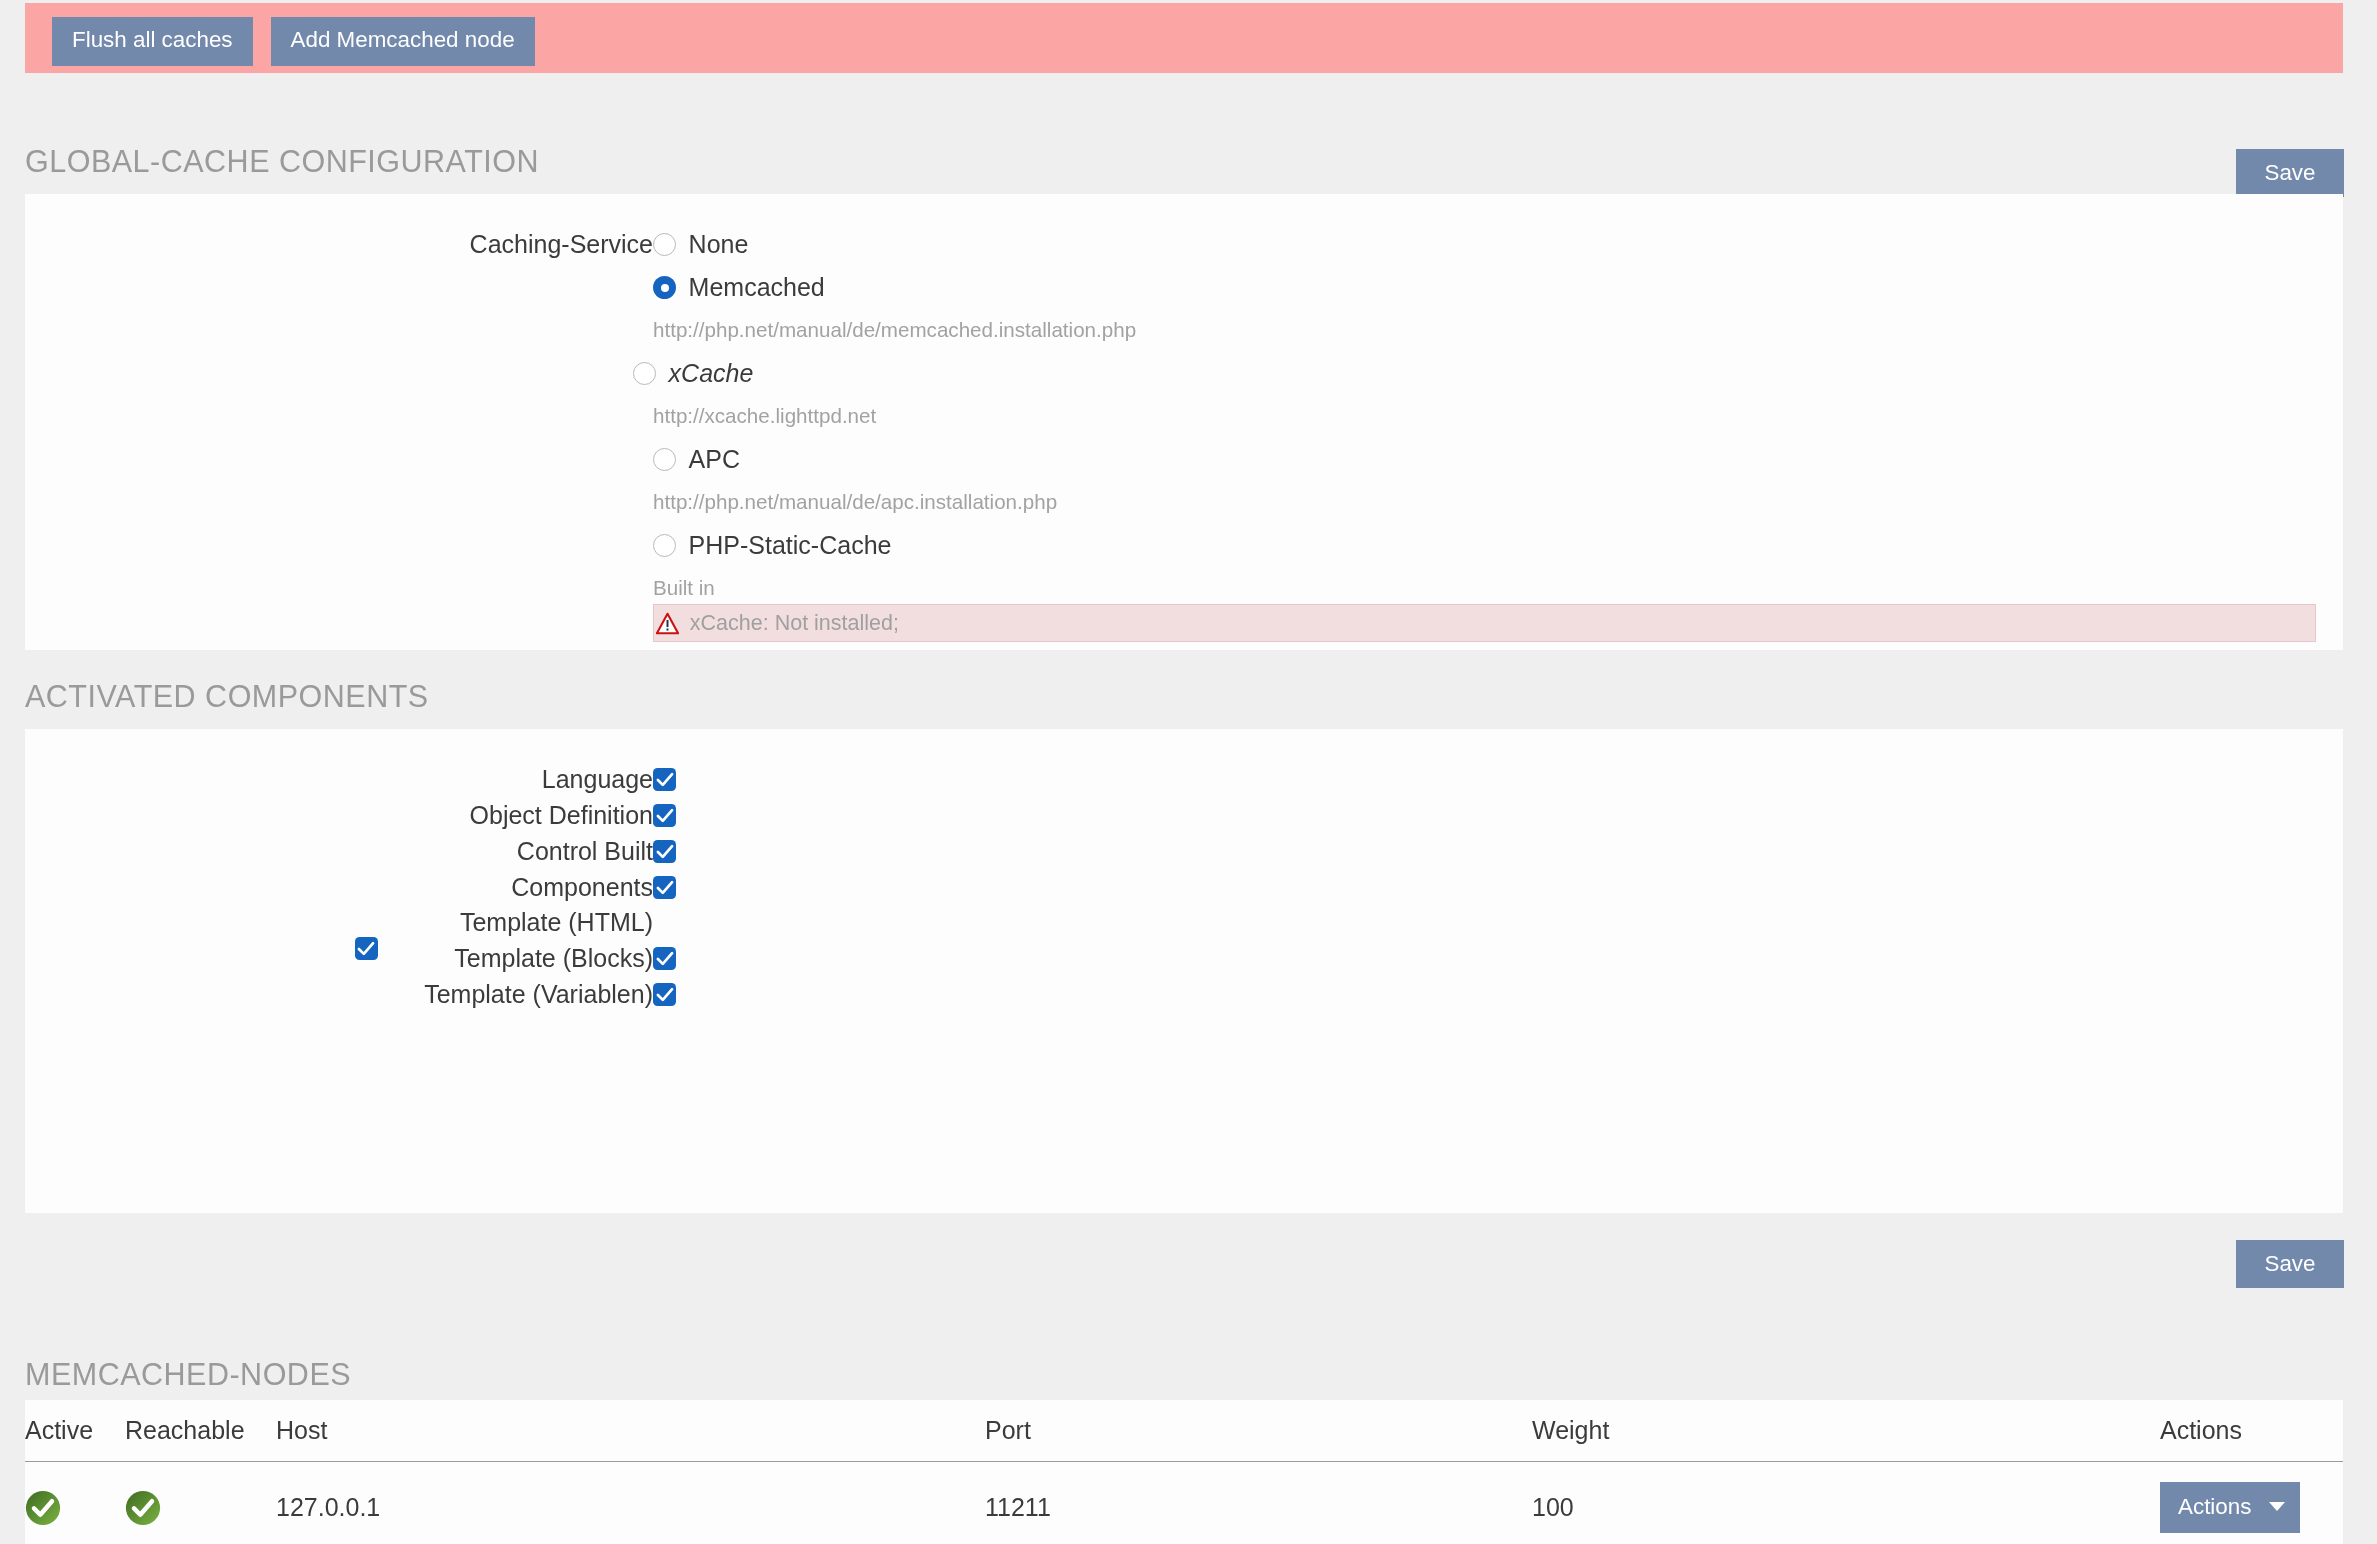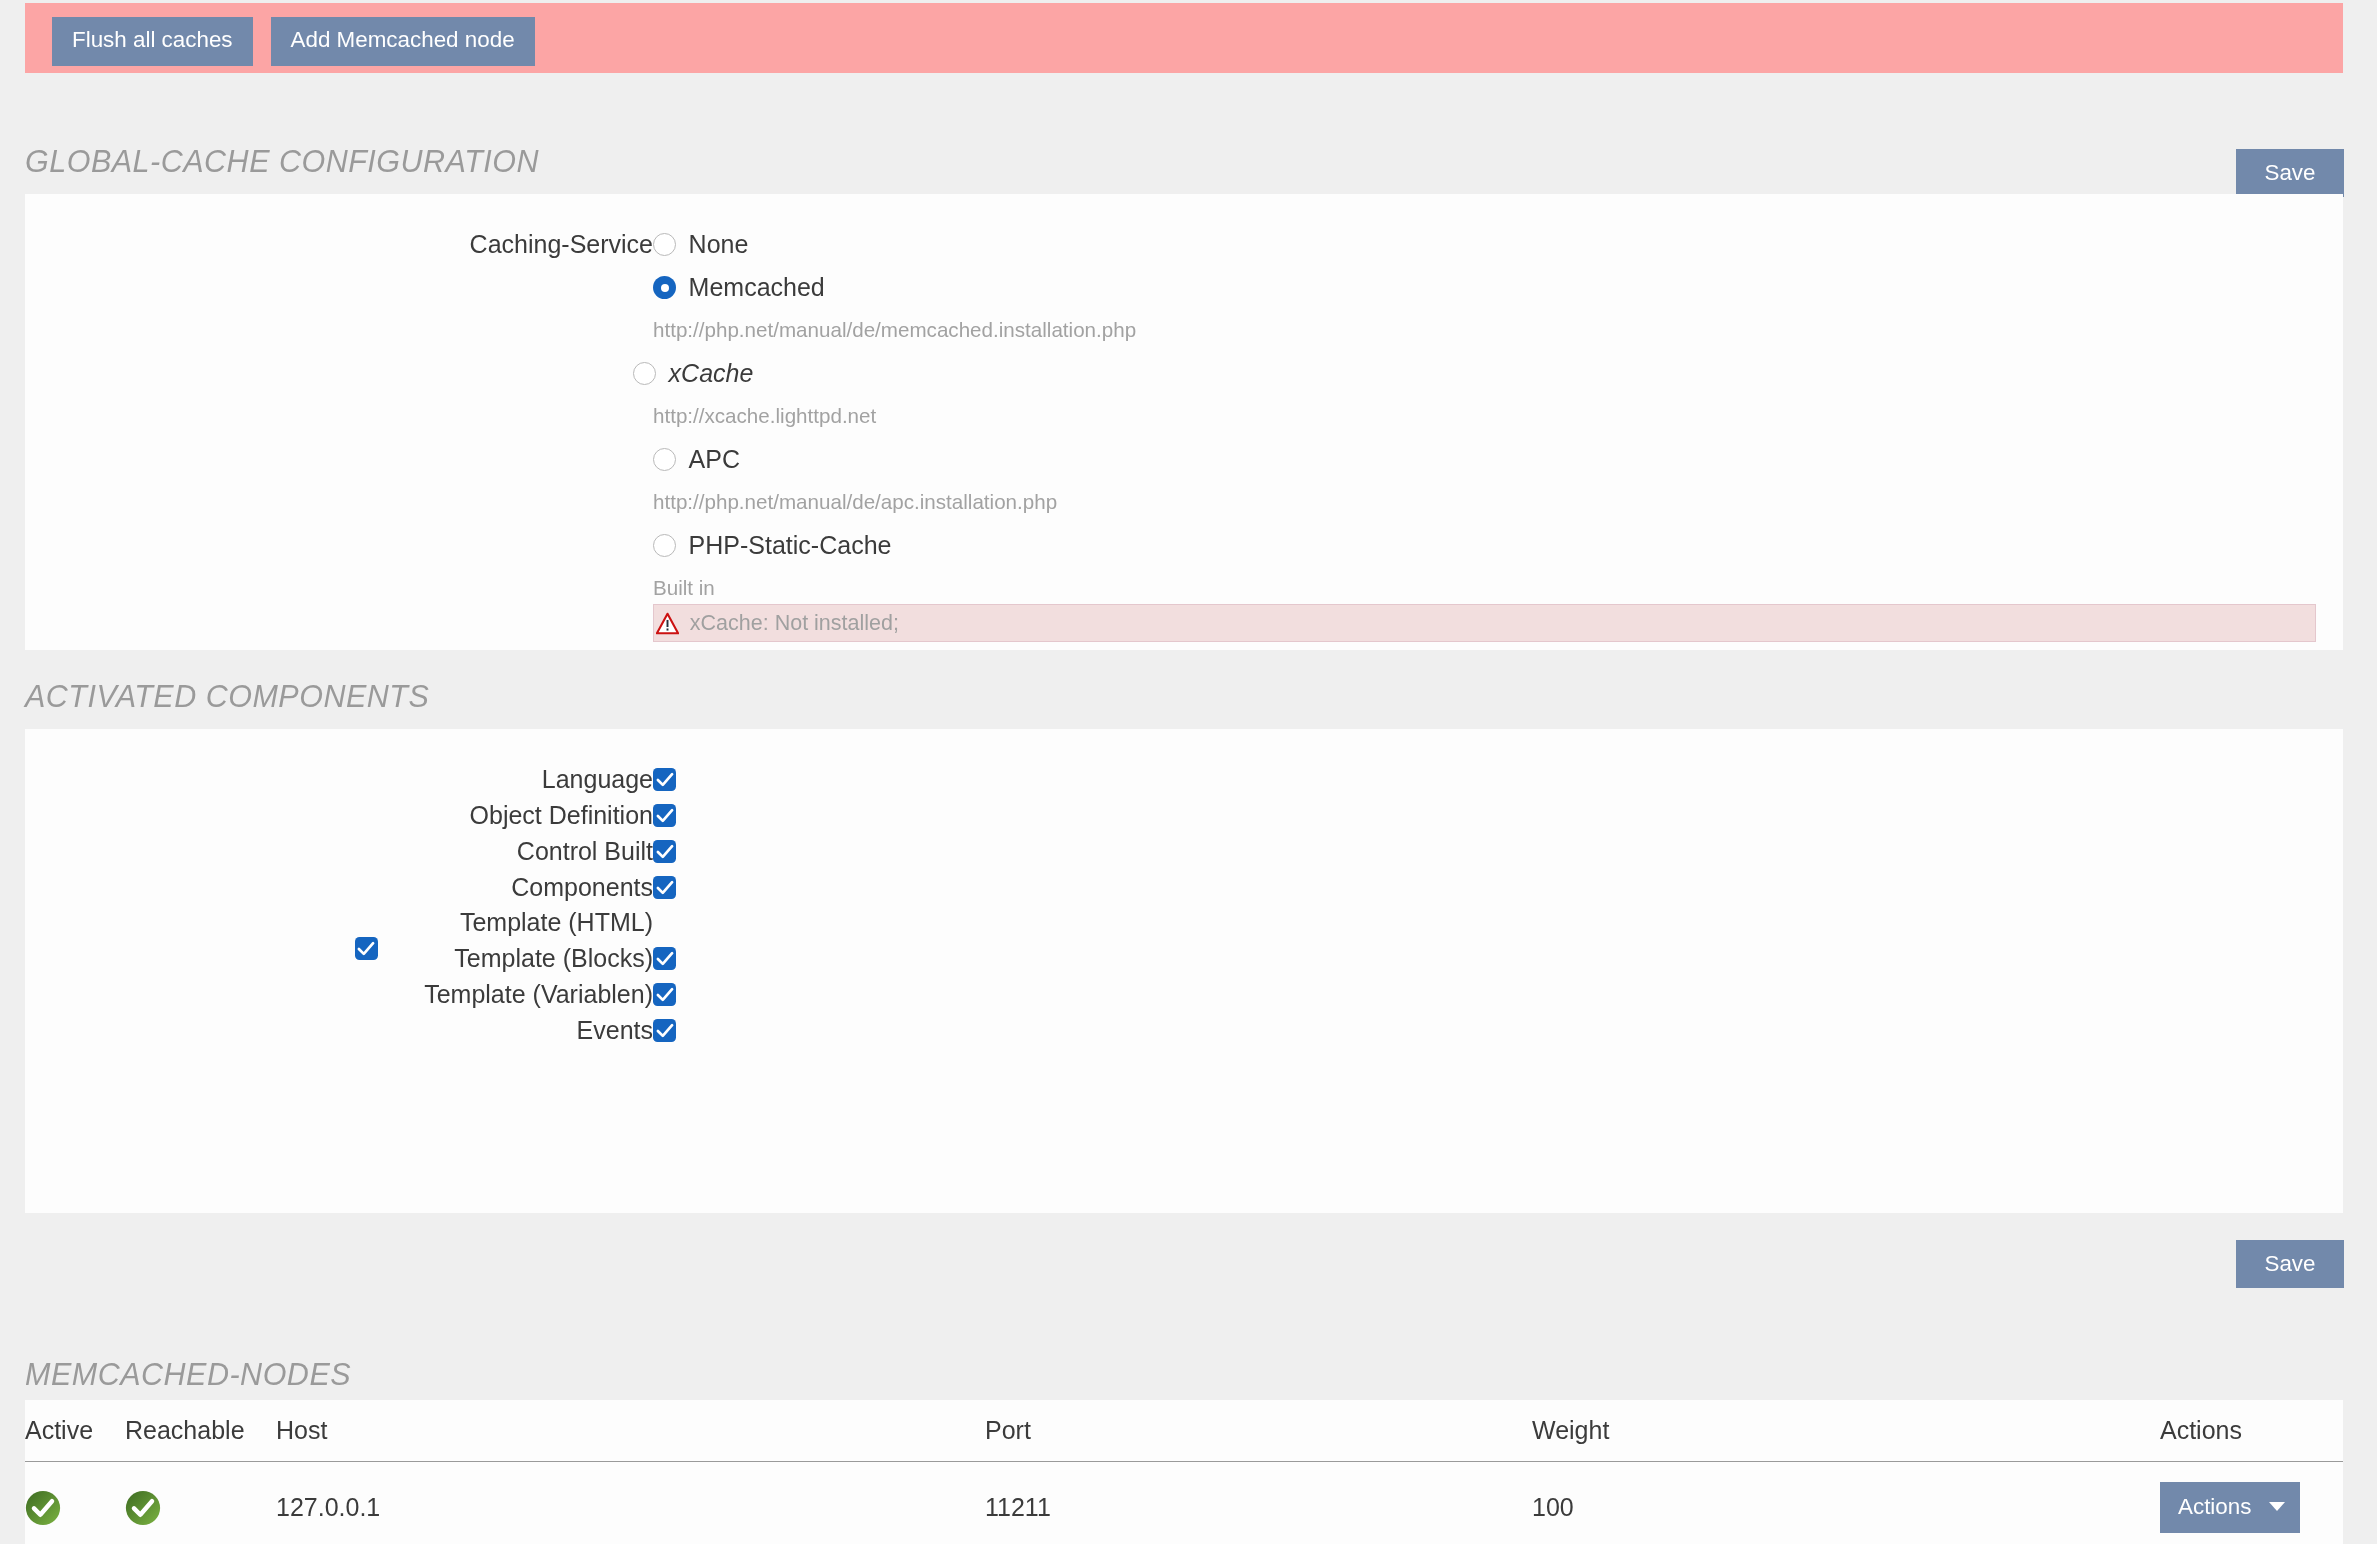--- a/index.html
+++ b/index.html
@@ -52,21 +52,20 @@
   }
 
   
   .section-title {
     position: absolute;
     font-size: 30.5px;
     color: #9a9a9a;
     letter-spacing: 0.5px;
     font-weight: 400;
     white-space: nowrap;
-    font-style: italic;
   }
 
   
   .panel {
     position: absolute;
     left: 25px;
     width: 2318px;
     background: #fdfdfd;
     box-sizing: border-box;
   }
@@ -364,28 +363,20 @@
 
     <div class="check-row" style="left:54px; top:251px;">
       <span class="check-label">Template (Variablen)</span>
       <span class="checkbox">
         <svg width="18" height="16" viewBox="0 0 20 18">
             <path d="M2 9 L7.5 14.5 L18 2.5" stroke="#ffffff" stroke-width="3" fill="none" stroke-linecap="round" stroke-linejoin="round"></path>
           </svg>
       </span>
     </div>
 
-    <div class="check-row" style="left:54px; top:287px;">
-      <span class="check-label">Events</span>
-      <span class="checkbox">
-        <svg width="18" height="16" viewBox="0 0 20 18">
-            <path d="M2 9 L7.5 14.5 L18 2.5" stroke="#ffffff" stroke-width="3" fill="none" stroke-linecap="round" stroke-linejoin="round"></path>
-          </svg>
-      </span>
-    </div>
   </div>
 
   <button class="save-btn" style="left:2236px; top:1240px;">Save</button>
 
   <div class="section-title" style="left:25px; top:1357px;">MEMCACHED-NODES</div>
 
   <table class="nodes-table" style="top:1400px;">
     <thead>
       <tr>
         <th class="col-active">Active</th>

